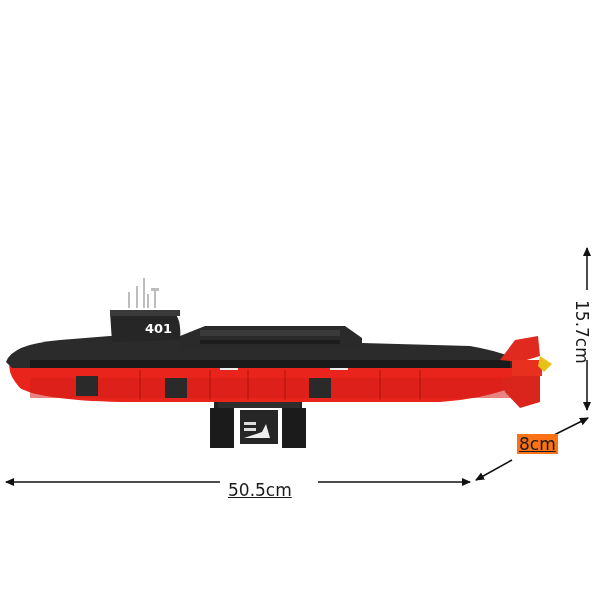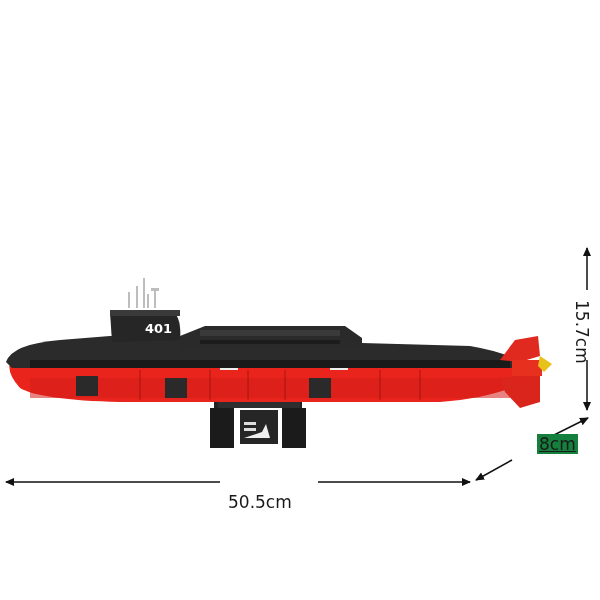--- a/index.html
+++ b/index.html
@@ -1,21 +1,21 @@
 <!DOCTYPE html>
 <html><head>
   <meta charset="utf-8">
   <style>
     html, body { margin: 0; padding: 0; background: #ffffff; }
     body { width: 600px; height: 600px; position: relative; overflow: hidden; font-family: "DejaVu Sans", "Liberation Sans", sans-serif; }
     .stage { position: absolute; left: 0; top: 0; width: 600px; height: 600px; }
     .label { position: absolute; color: #1a1a1a; font-size: 17px; white-space: nowrap; }
-    .len-label { left: 224px; top: 492px; background: #fff; padding: 0 4px; }
+    .len-label { left: 224px; top: 480px; background: #fff; padding: 0 4px; text-decoration: underline; }
     .h-label { left: 560px; top: 318px; transform: rotate(90deg); transform-origin: left top; left: 592px; top: 300px; }
-    .d-label { left: 537px; top: 434px; background: #15803d; padding: 0 2px; text-decoration: underline; }
+    .d-label { left: 517px; top: 434px; background: #f97316; padding: 0 2px; text-decoration: underline; }
   </style>
 </head>
 <body>
 
 <div class="stage">
   <svg width="600" height="600" viewBox="0 0 600 600">
     <defs>
       <marker id="arrow" markerWidth="10" markerHeight="10" refX="8" refY="5" orient="auto" markerUnits="userSpaceOnUse">
         <path d="M0,1 L9,5 L0,9 Z" fill="#111"></path>
       </marker>

